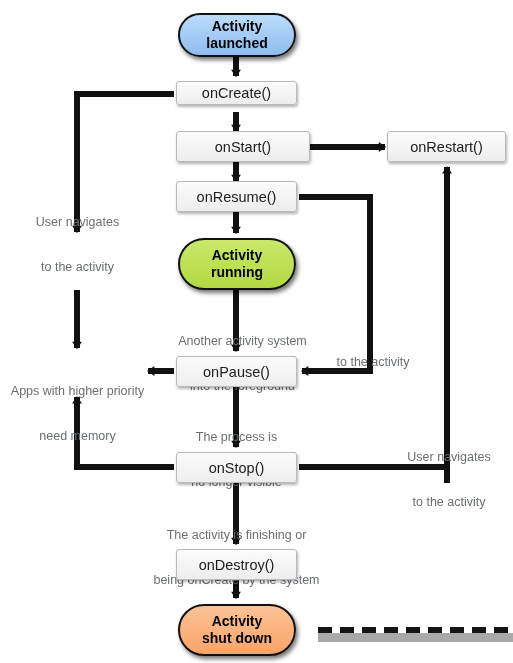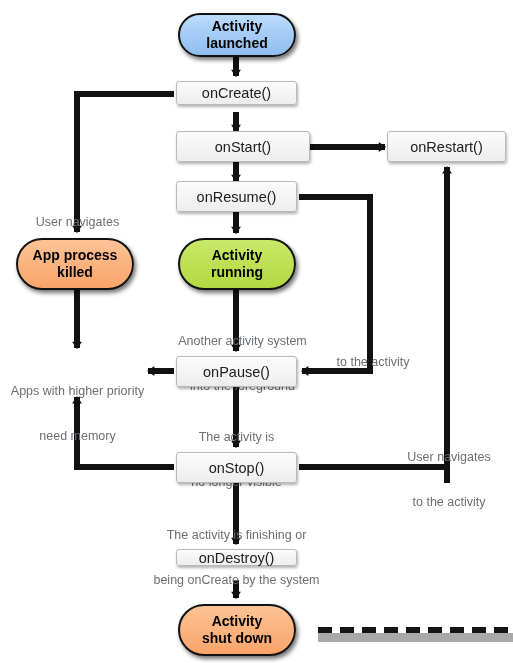--- a/index.html
+++ b/index.html
@@ -157,36 +157,30 @@
     <span>onRestart()</span>
   </div>
 
   <div class="node state state-green" style="left:178px; top:238px; width:118px; height:52px;">
     <div>
       <div>Activity</div>
       <div>running</div>
     </div>
   </div>
 
-  <div class="node state state-orange" style="left:16px; top:238px; width:118px; height:52px;">
-    <div>
-      <div>App process</div>
-      <div>killed</div>
-    </div>
-  </div>
 
   <div class="node cb" style="left:176px; top:356px; width:121px; height:31px;">
     <span>onPause()</span>
   </div>
 
   <div class="node cb" style="left:176px; top:452px; width:121px; height:31px;">
     <span>onStop()</span>
   </div>
 
-  <div class="node cb" style="left:176px; top:549px; width:121px; height:17px;">
+  <div class="node cb" style="left:176px; top:549px; width:121px; height:31px;">
     <span>onDestroy()</span>
   </div>
 
   <div class="node state state-orange" style="left:178px; top:604px; width:118px; height:52px;">
     <div>
       <div>Activity</div>
       <div>shut down</div>
     </div>
   </div>
 
@@ -203,21 +197,21 @@
   <div class="edge-label" style="left:319px; top:324px; width:108px;">
     <div>to the activity</div>
   </div>
 
   <div class="edge-label" style="left:6px; top:353px; width:143px;">
     <div>Apps with higher priority</div>
     <div>need memory</div>
   </div>
 
   <div class="edge-label" style="left:168px; top:399px; width:137px;">
-    <div>The activity is</div>
+    <div>The process is</div>
     <div>no longer visible</div>
   </div>
 
   <div class="edge-label" style="left:393px; top:419px; width:112px;">
     <div>User navigates</div>
     <div>to the activity</div>
   </div>
 
   <div class="edge-label" style="left:141px; top:497px; width:191px;">
     <div>The activity is finishing or</div>

